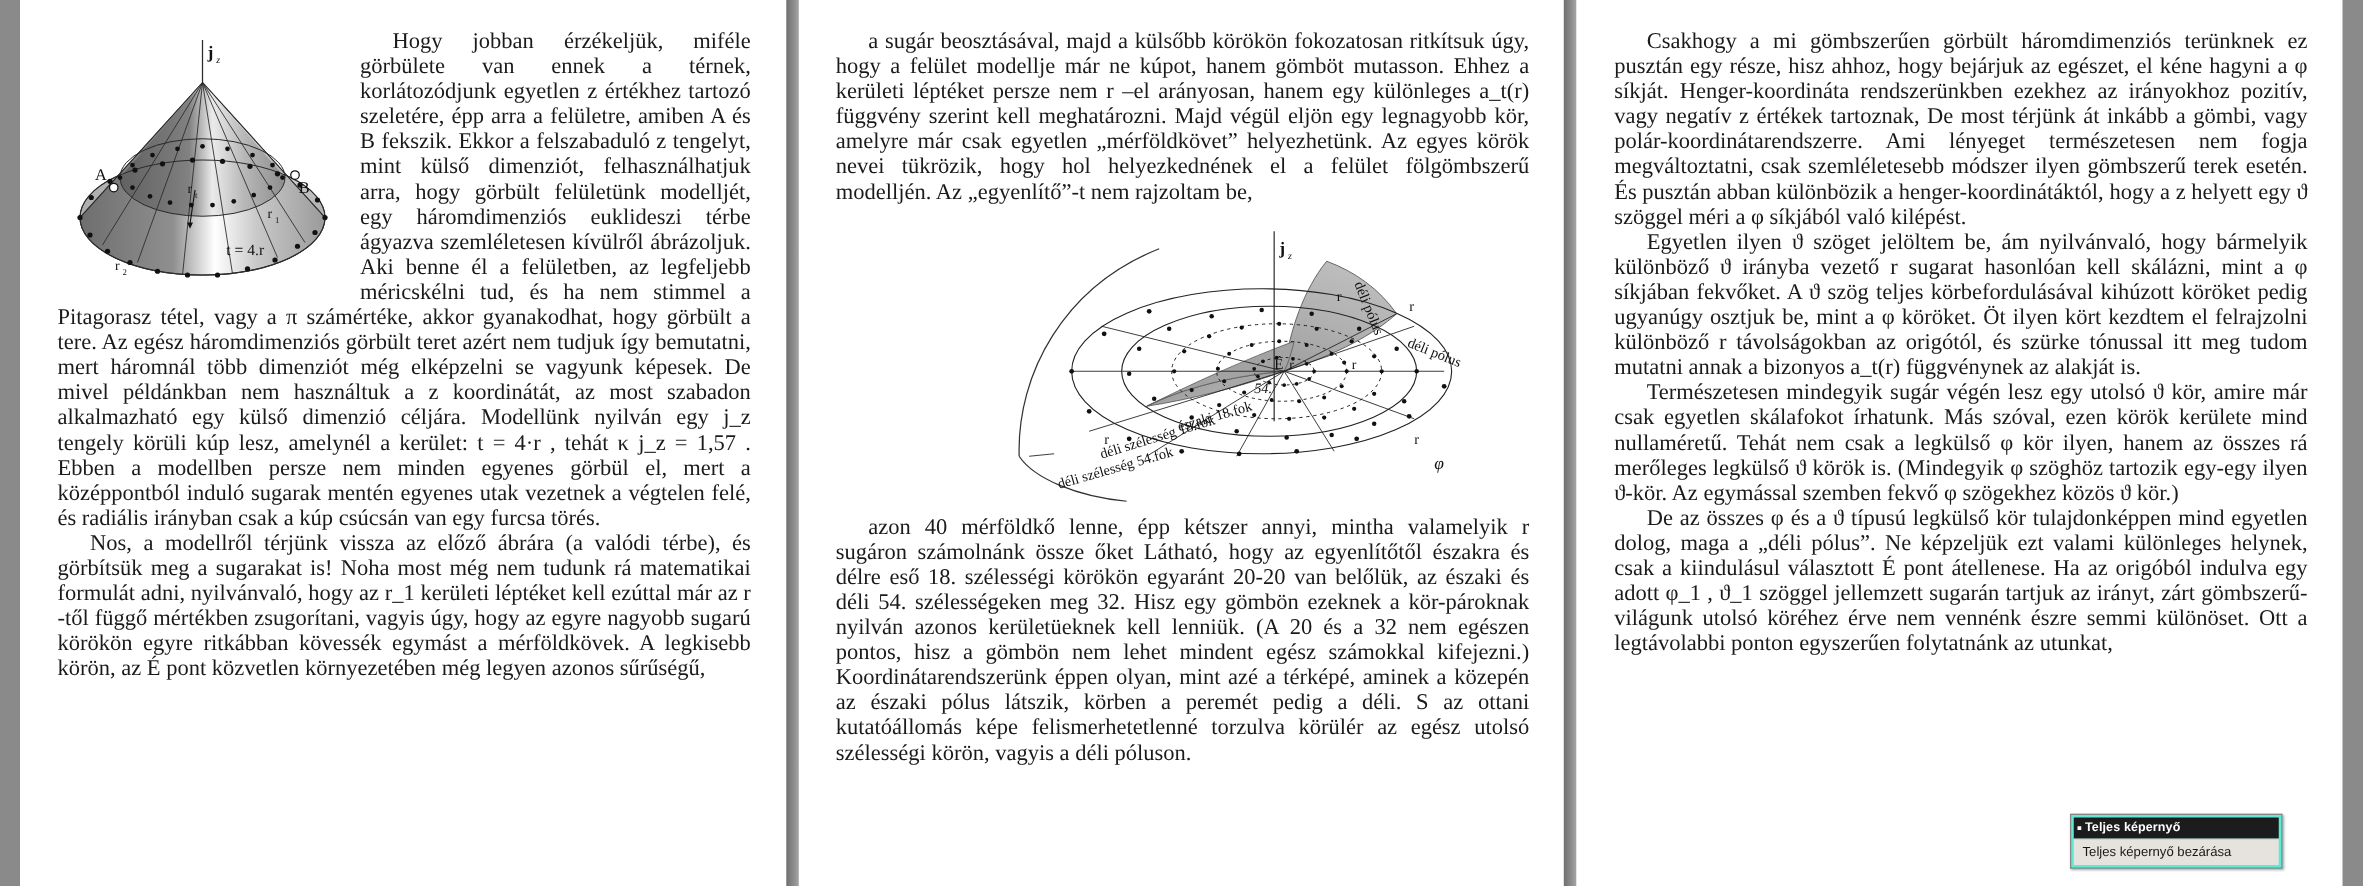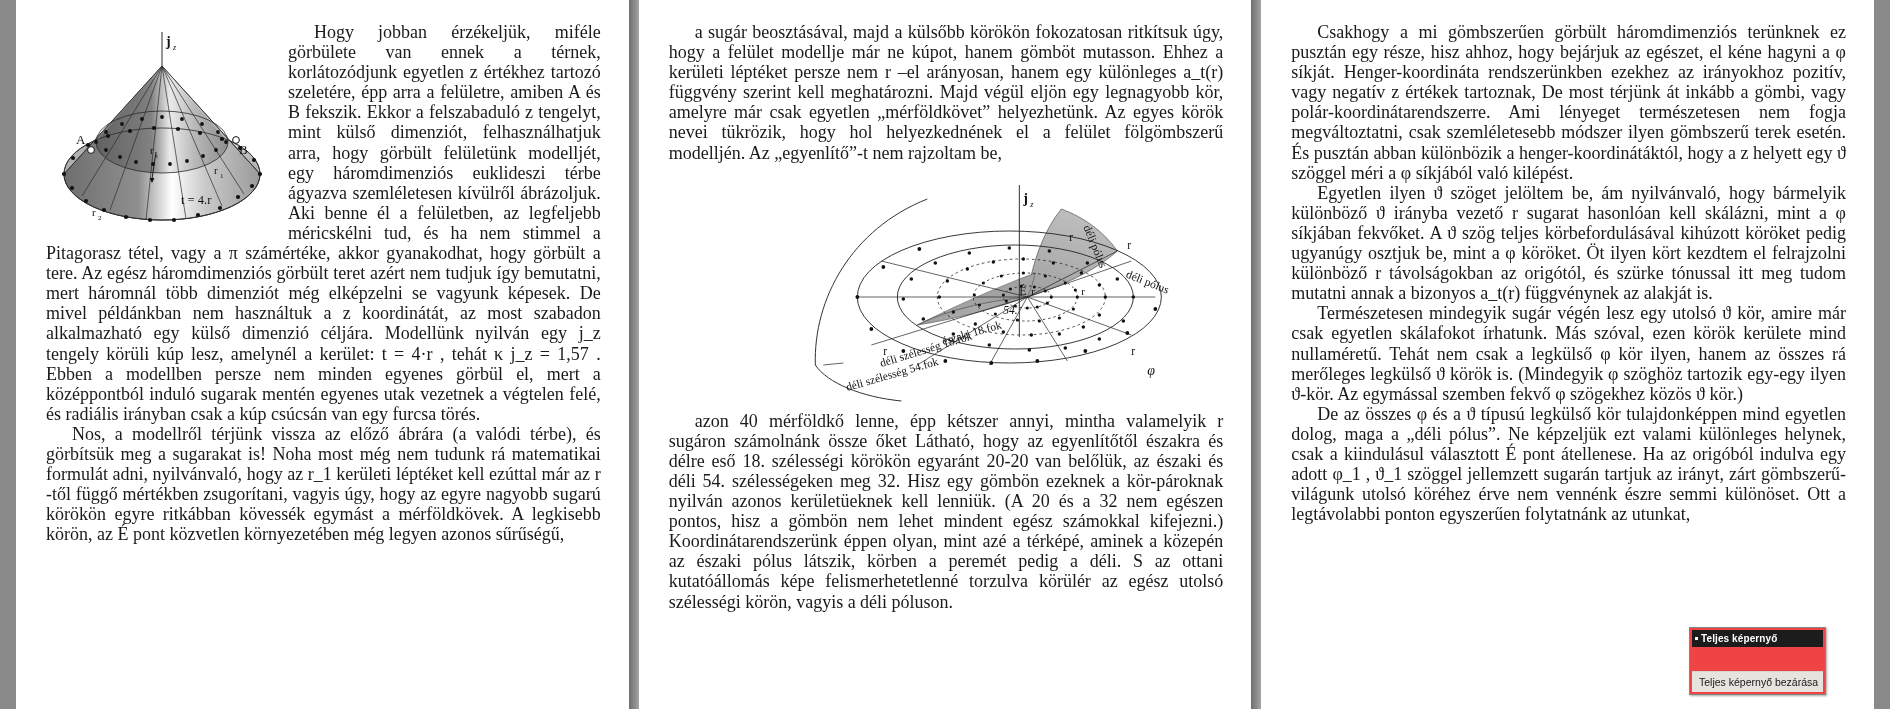--- a/index.html
+++ b/index.html
@@ -61,22 +61,22 @@
     height: 236px;
     margin: 6px 0 6px 0;
     position: relative;
   }
 
   
   .fs-menu {
     position: absolute;
     right: 48px;
     bottom: 14px;
-    width: 137px;
-    background: #ef4444;
+    width: 170px;
+    background: #5eead4;
     border: 1px solid #868686;
     box-shadow: 1px 1px 2px rgba(0,0,0,0.35);
     padding: 2px;
     z-index: 50;
     font-family: "Liberation Sans", "DejaVu Sans", sans-serif;
   }
   .fs-menu-title {
     background: #1c1c1c;
     color: #ffffff;
     font-size: 10px;
@@ -91,21 +91,20 @@
     width: 3px; height: 3px; background: #ffffff; display: inline-block;
     flex: 0 0 auto;
   }
   .fs-menu-item {
     background: #e6e3df;
     color: #171717;
     font-size: 10.5px;
     padding: 4px 4px 4px 7px;
     border-top: 1px solid #d6d2ce;
     white-space: nowrap;
-    margin-top: 24px;
   }
 </style>
 </head>
 <body>
 
 <div id="screen">
 
   <div class="gutter"></div>
 
   <div class="page">

